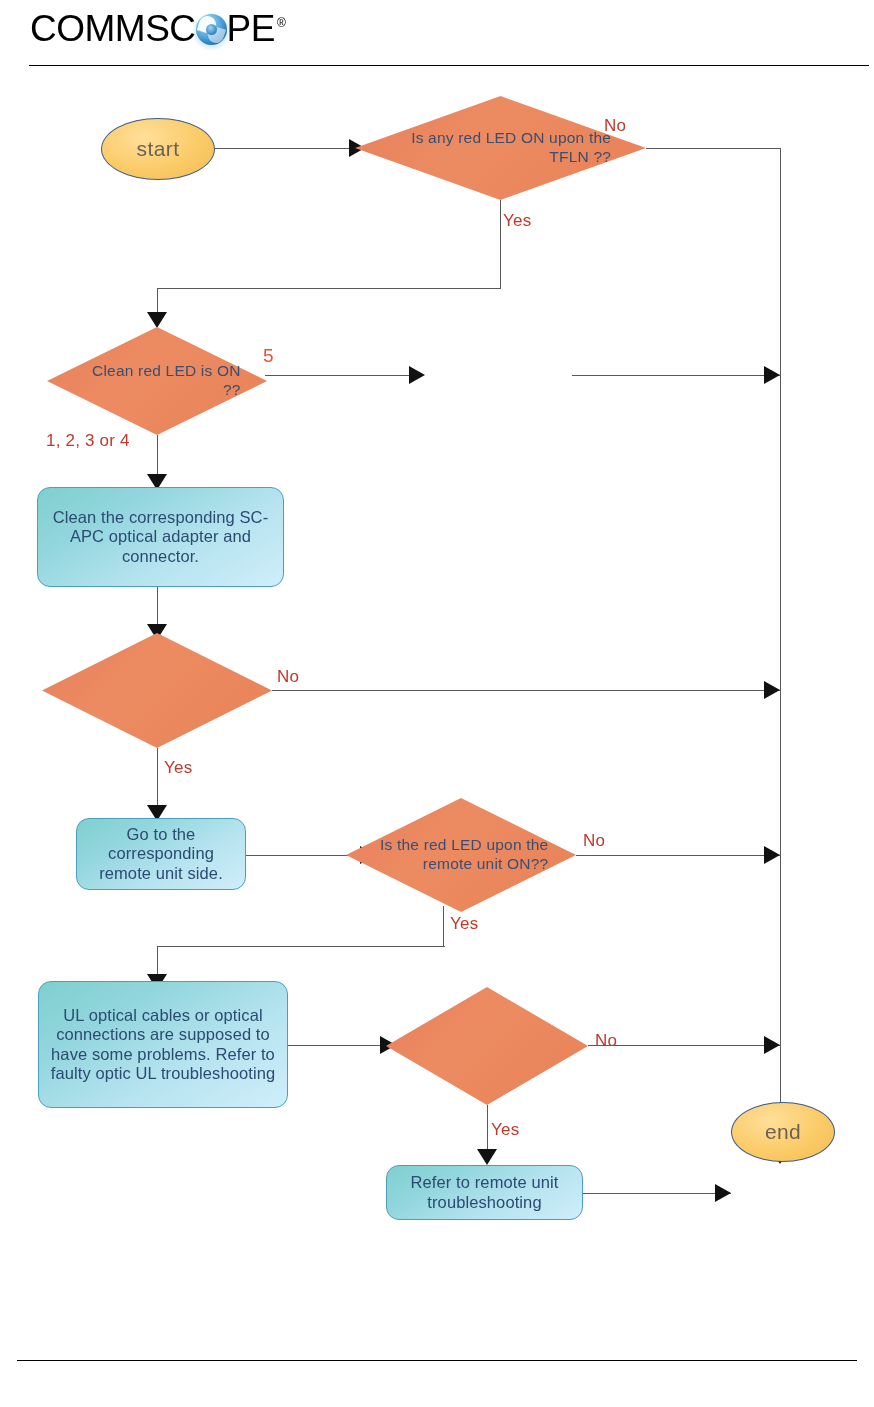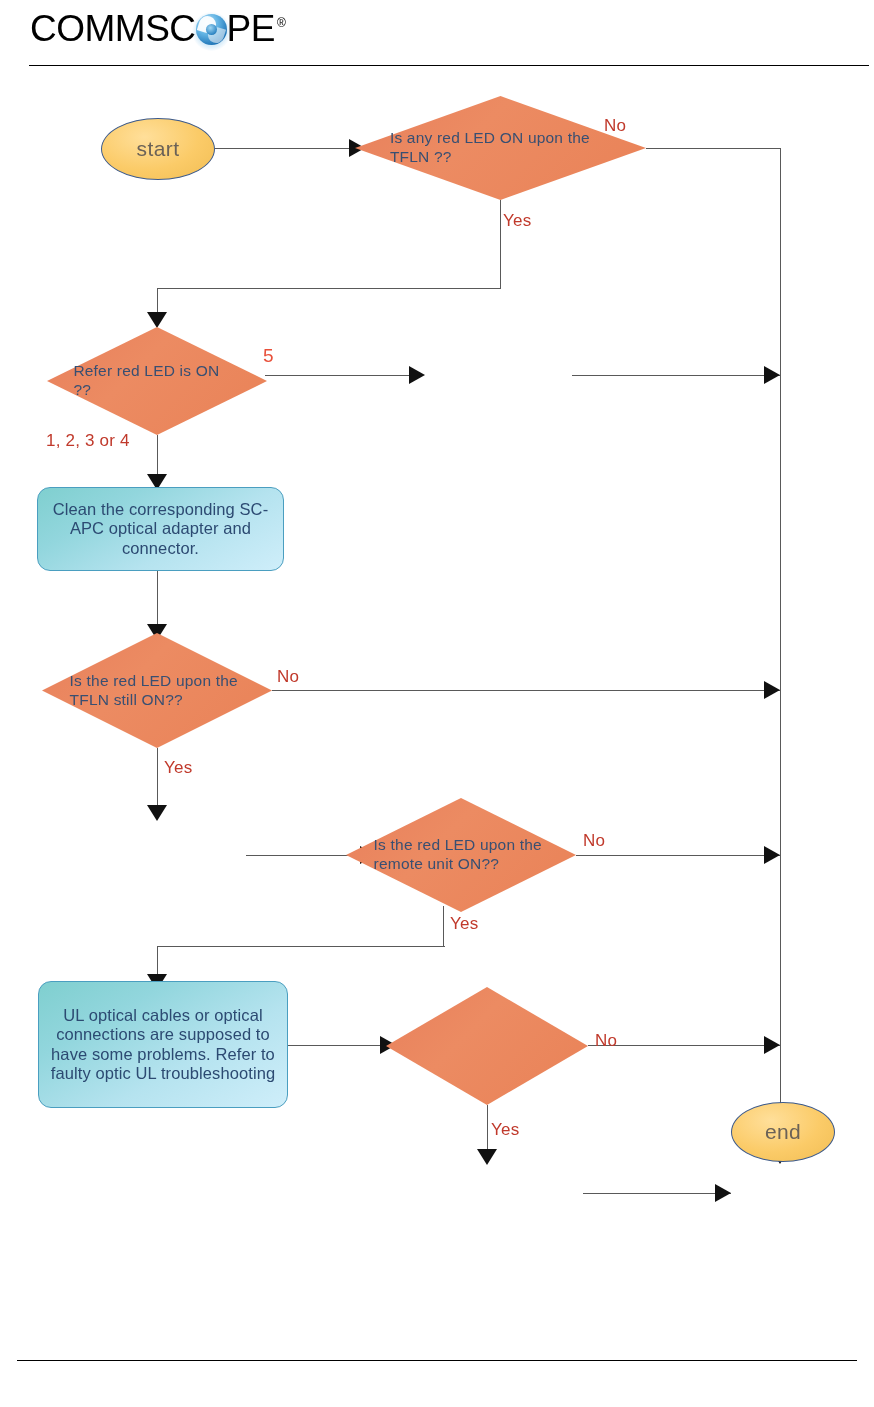--- a/index.html
+++ b/index.html
@@ -151,21 +151,21 @@
     -webkit-clip-path: polygon(50% 0%, 100% 50%, 50% 100%, 0% 50%);
     clip-path: polygon(50% 0%, 100% 50%, 50% 100%, 0% 50%);
   }
   .decision .dtext {
     position: absolute;
     left: 12%; top: 0;
     width: 76%; height: 100%;
     display: flex;
     align-items: center;
     justify-content: center;
-    text-align: left;
+    text-align: right;
     color: #384f72;
     font-size: 15.5px;
     line-height: 1.2;
     letter-spacing: 0.2px;
   }
 
   
   .hline {
     position: absolute;
     height: 0;
@@ -276,47 +276,52 @@
     <span>start</span>
   </div>
 
   <div class="decision" style="left:355px; top:96px; width:291px; height:104px;">
     <div class="dia"></div>
     <div class="dtext">Is any red LED ON upon the TFLN ??</div>
   </div>
 
   <div class="decision" style="left:47px; top:327px; width:220px; height:108px;">
     <div class="dia"></div>
-    <div class="dtext">Refer red LED is ON ??</div>
-  </div>
-
-
-  <div class="node process" style="left:37px; top:487px; width:247px; height:84px;">
+    <div class="dtext">Clean red LED is ON ??</div>
+  </div>
+
+
+  <div class="node process" style="left:37px; top:487px; width:247px; height:100px;">
     <span>Clean the corresponding SC-APC optical adapter and connector.</span>
   </div>
 
   <div class="decision" style="left:42px; top:633px; width:230px; height:115px;">
     <div class="dia"></div>
-    <div class="dtext">Is the red LED upon the TFLN still ON??</div>
-  </div>
-
+  </div>
+
+  <div class="node process" style="left:76px; top:818px; width:170px; height:72px;">
+    <span>Go to the corresponding remote unit side.</span>
+  </div>
 
   <div class="decision" style="left:346px; top:798px; width:230px; height:114px;">
     <div class="dia"></div>
     <div class="dtext">Is the red LED upon the remote unit ON??</div>
   </div>
 
   <div class="node process" style="left:38px; top:981px; width:250px; height:127px;">
     <span>UL optical cables or optical connections are supposed to have some problems. Refer to faulty optic UL troubleshooting</span>
   </div>
 
   <div class="decision" style="left:386px; top:987px; width:202px; height:118px;">
     <div class="dia"></div>
   </div>
 
+  <div class="node process" style="left:386px; top:1165px; width:197px; height:55px;">
+    <span>Refer to remote unit troubleshooting</span>
+  </div>
 
   <div class="node terminator" style="left:731px; top:1102px; width:104px; height:60px;">
     <span>end</span>
   </div>
 
   <div class="branch-label" style="left:604px; top:116px;">No</div>
   <div class="branch-label" style="left:503px; top:211px;">Yes</div>
 
   <div class="mark-five" style="left:263px; top:346px;">5</div>
   <div class="branch-label" style="left:46px; top:431px;">1, 2, 3 or 4</div>

